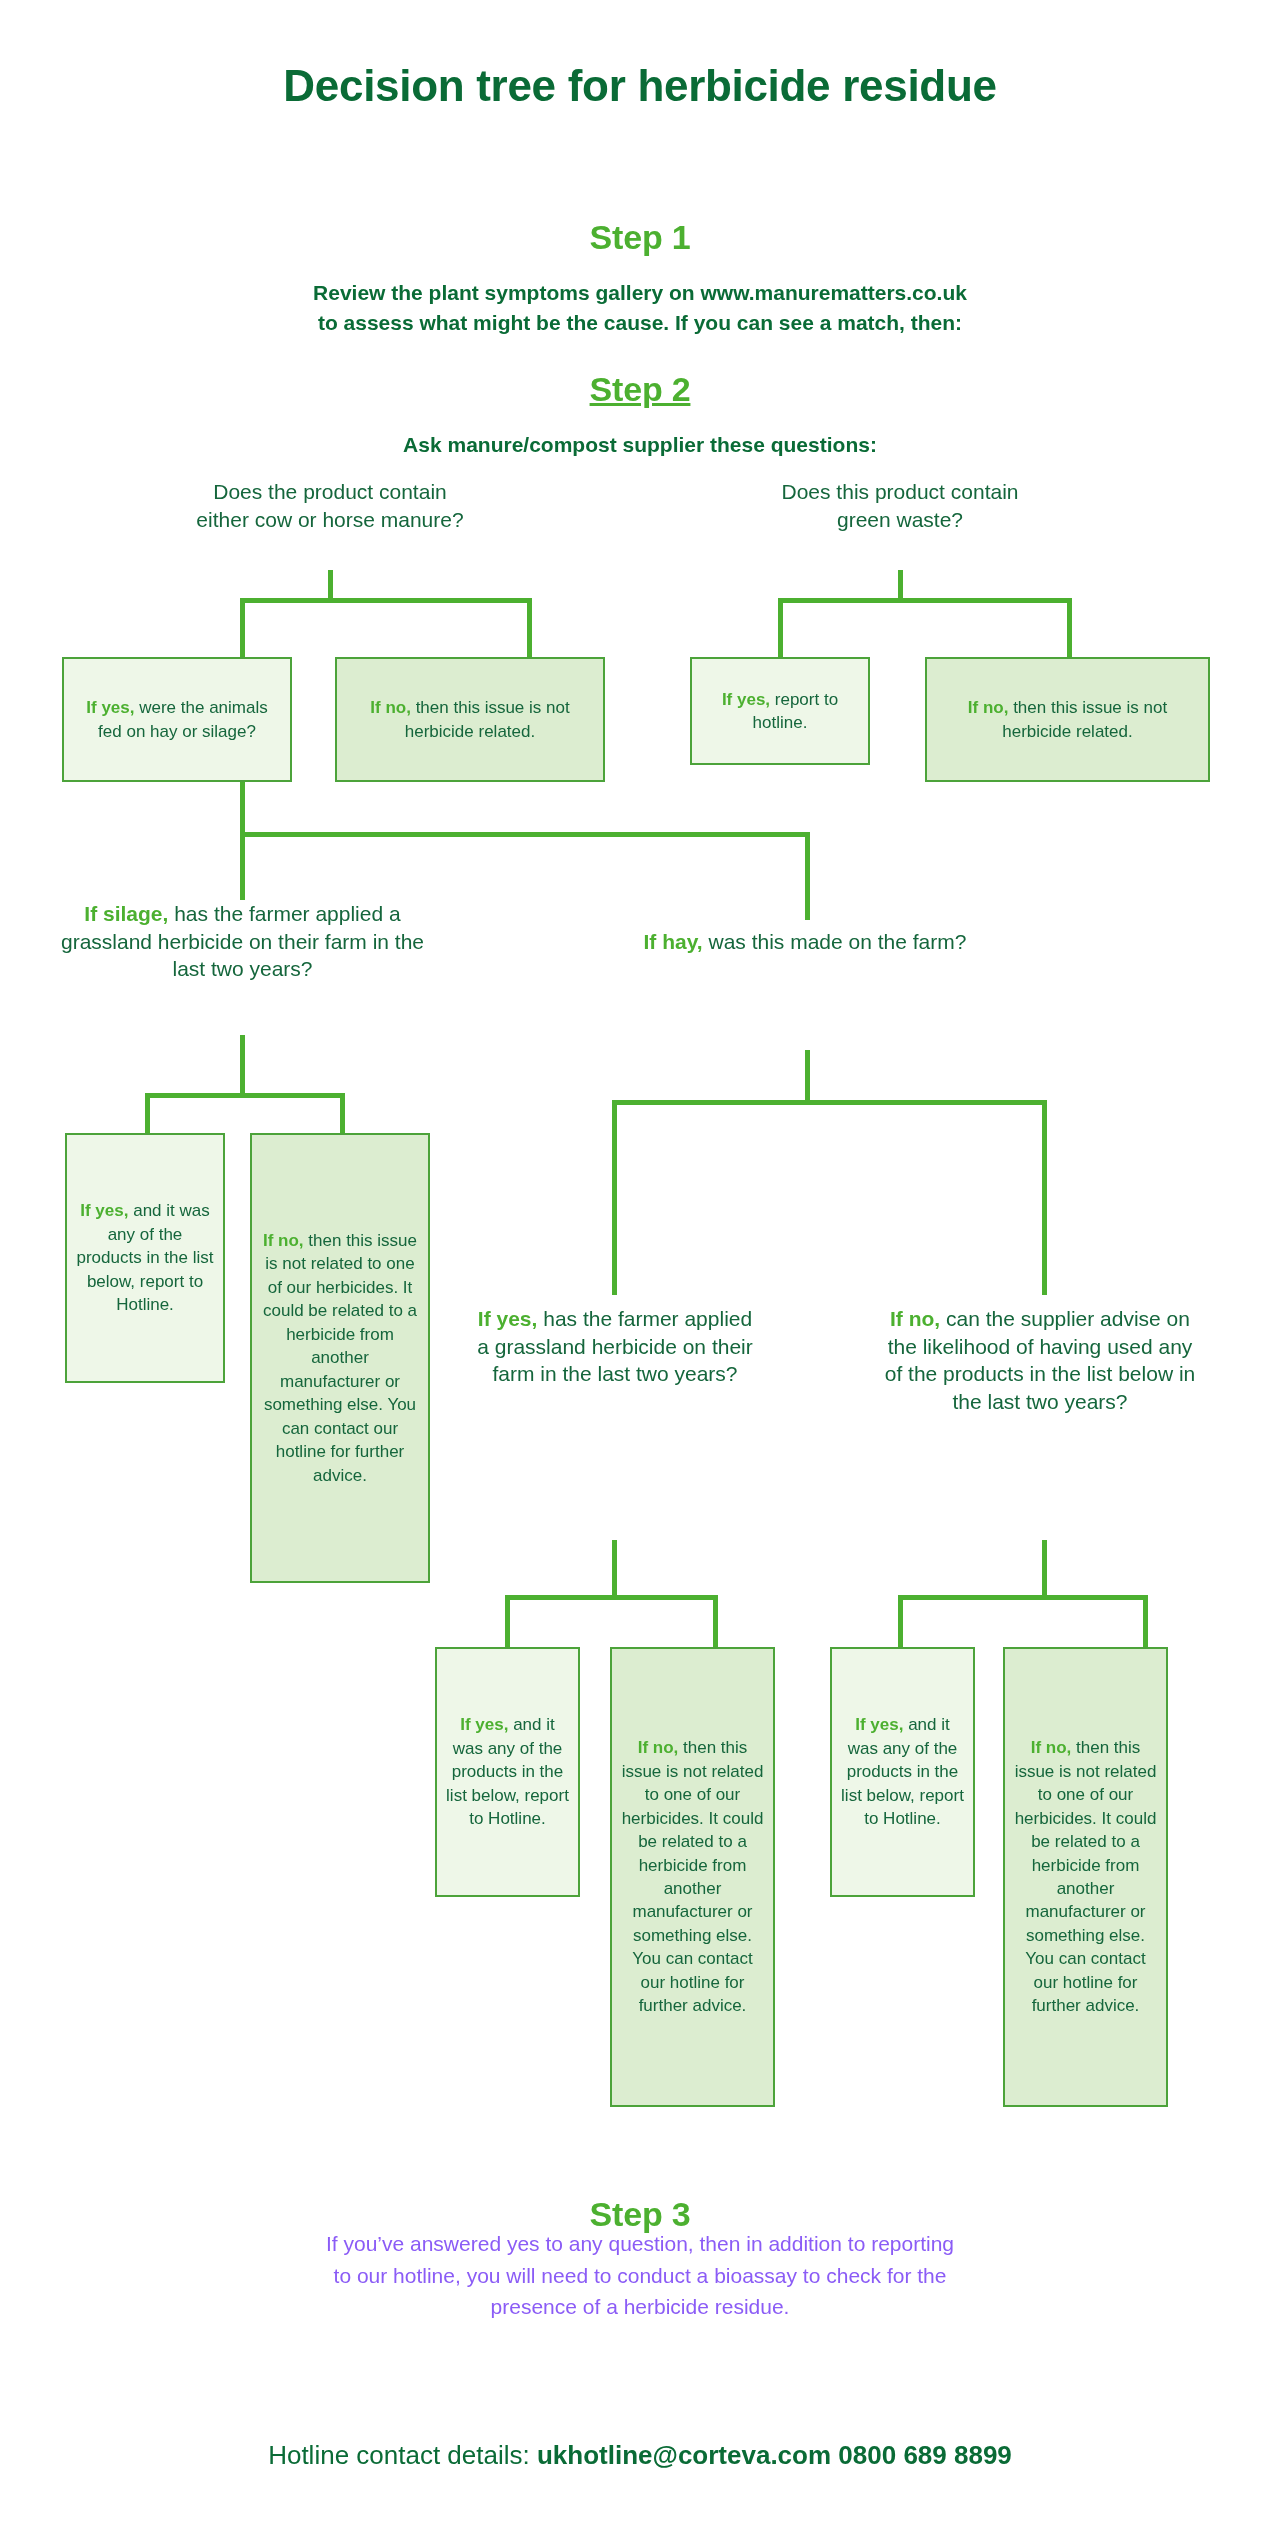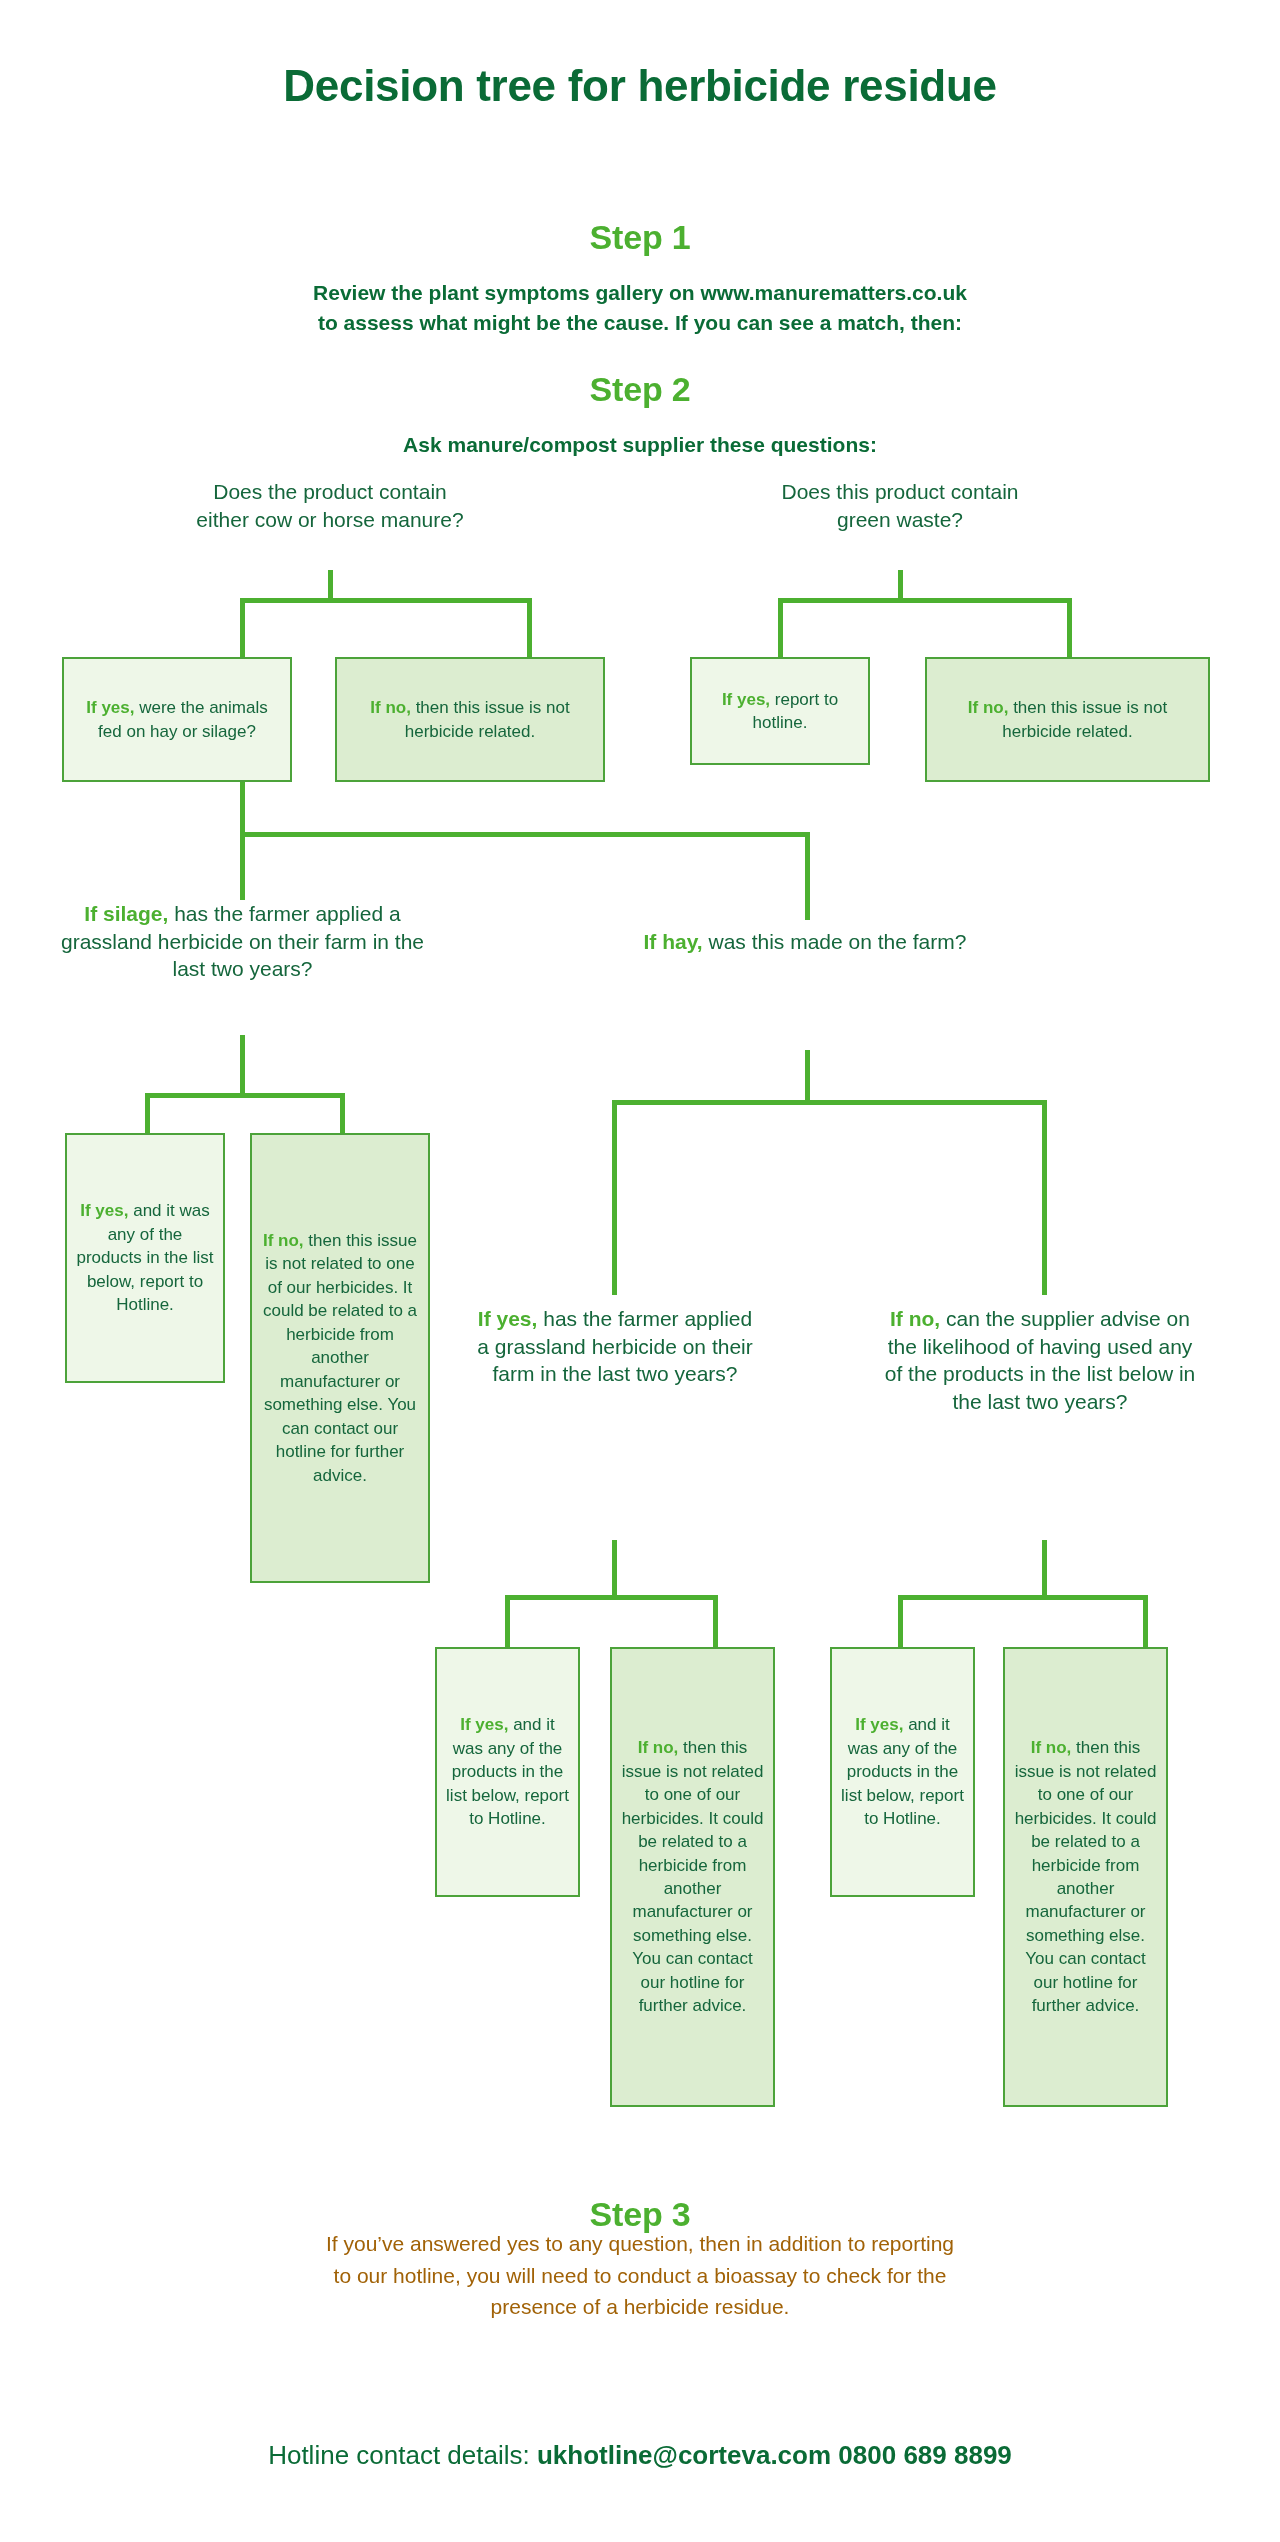--- a/index.html
+++ b/index.html
@@ -20,25 +20,25 @@
   .step-head {
     position:absolute; width:1280px; text-align:center;
     font-size:34px; font-weight:bold; color:#4cb030; letter-spacing:-0.2px;
   }
   .step-body {
     position:absolute; width:1280px; text-align:center;
     font-size:21px; line-height:1.45; font-weight:bold; color:#0a6b36;
   }
   .step-body-reg {
     position:absolute; width:1280px; text-align:center;
-    font-size:21px; line-height:1.5; font-weight:normal; color:#a16207;
+    font-size:21px; line-height:1.5; font-weight:normal; color:#8b5cf6;
   }
   #step1-head { top:218px; }
   #step1-body { top:278px; }
-  #step2-head { top:370px; }
+  #step2-head { top:370px;text-decoration:underline; }
   #step2-body { top:430px; }
   #step3-head { top:2168px;margin-top:27px; }
   #step3-body { top:2228px; }
   #hotline {
     position:absolute; top:2440px; width:1280px; text-align:center;
     font-size:26px; color:#0a6b36; font-weight:normal;
   }
   #hotline b { font-weight:bold; }
 
   

